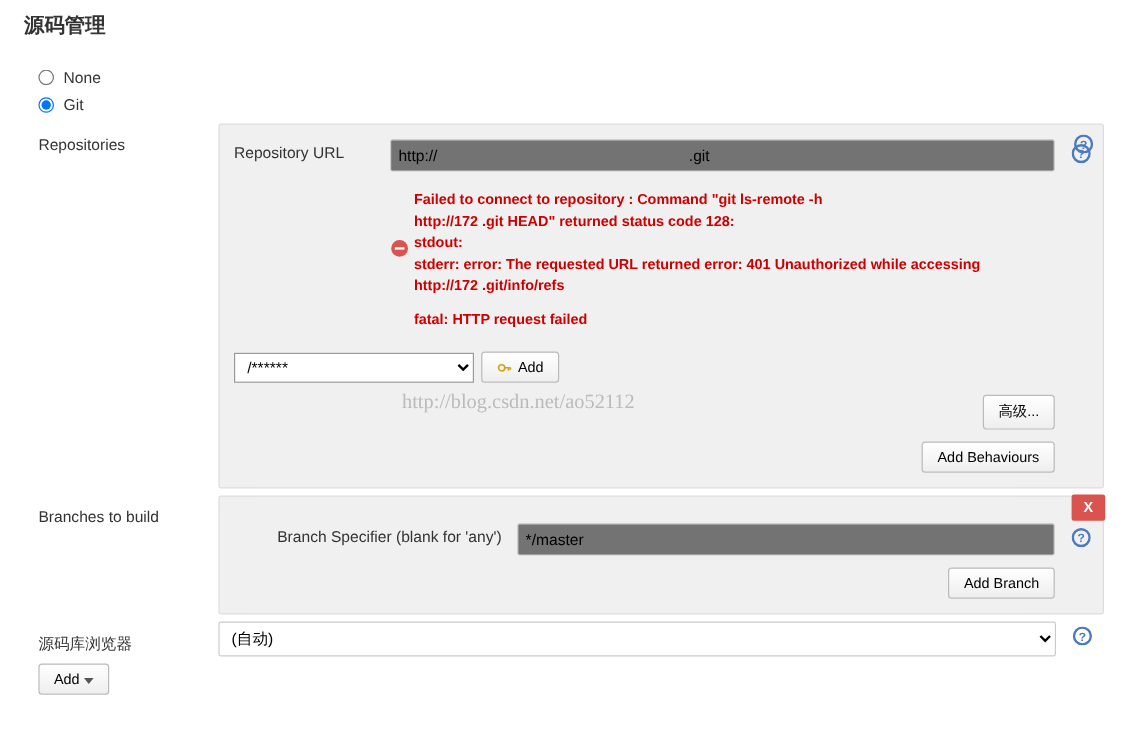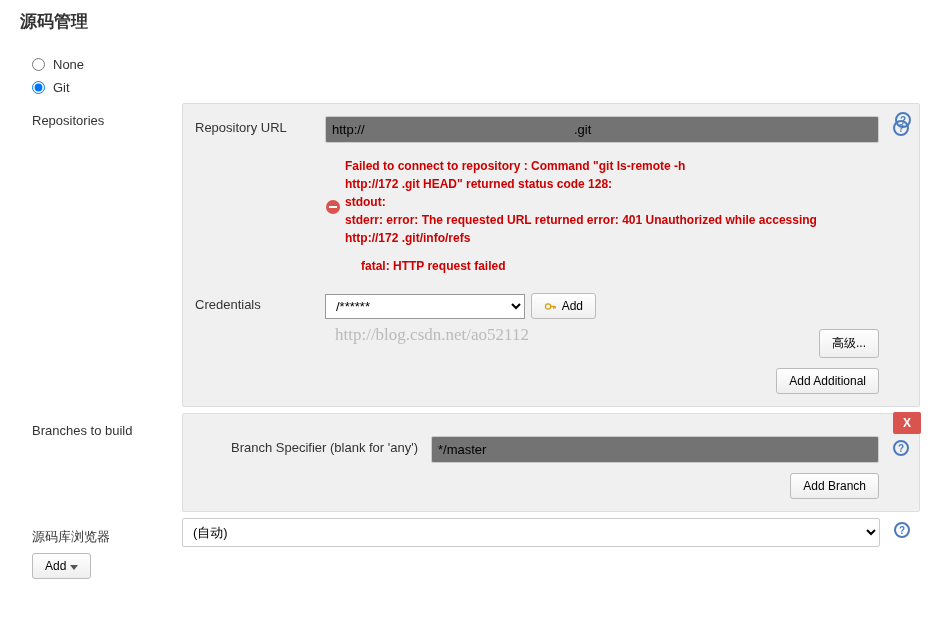--- a/index.html
+++ b/index.html
@@ -80,49 +80,48 @@
                   <circle cx="8" cy="8" r="7" fill="#d9534f"></circle>
                   <rect x="4" y="7" width="8" height="2" fill="#fff"></rect>
                 </svg>
             </span>
             <div class="error-text">
               <div>Failed to connect to repository : Command "git ls-remote -h</div>
               <div>http://172                                                         .git HEAD" returned status code 128:</div>
               <div>stdout:</div>
               <div>stderr: error: The requested URL returned error: 401 Unauthorized while accessing</div>
               <div>http://172                                                       .git/info/refs</div>
-              <div style="margin-top:10px;margin-left:16px;">fatal: HTTP request failed</div>
+              <div style="margin-top:10px;">fatal: HTTP request failed</div>
             </div>
           </div>
         </div>
       </div>
 
       <div class="panel-row" style="position:relative;">
-        <div class="inner-label">Credentials</div>
         <div class="inner-value cred-row">
           <select class="cred">
             <option>                 /******</option>
           </select>
           <button class="btn">
             <span class="key-icon">
               <svg viewBox="0 0 16 16">
                   <circle cx="5" cy="8" r="3.2" fill="none" stroke="#d4a017" stroke-width="1.6"></circle>
                   <path d="M8 8 h6 M12 8 v3 M14 8 v2" stroke="#d4a017" stroke-width="1.6" fill="none"></path>
                 </svg>
             </span><span> Add</span>
           </button>
         </div>
         <div class="watermark" style="left:140px; top:32px;">http://blog.csdn.net/ao52112</div>
       </div>
 
       <div class="btn-row">
         <button class="btn">高级...</button>
       </div>
       <div class="btn-row">
-        <button class="btn">Add Additional</button>
+        <button class="btn">Add Behaviours</button>
       </div>
     </div>
   </div>
 
   <div class="config-row">
     <div class="left-label">Branches to build</div>
     <div class="panel" style="padding-top:22px;">
       <div class="delete-badge">X</div>
       <div class="panel-row">
         <div class="branch-label">Branch Specifier (blank for 'any')</div>

